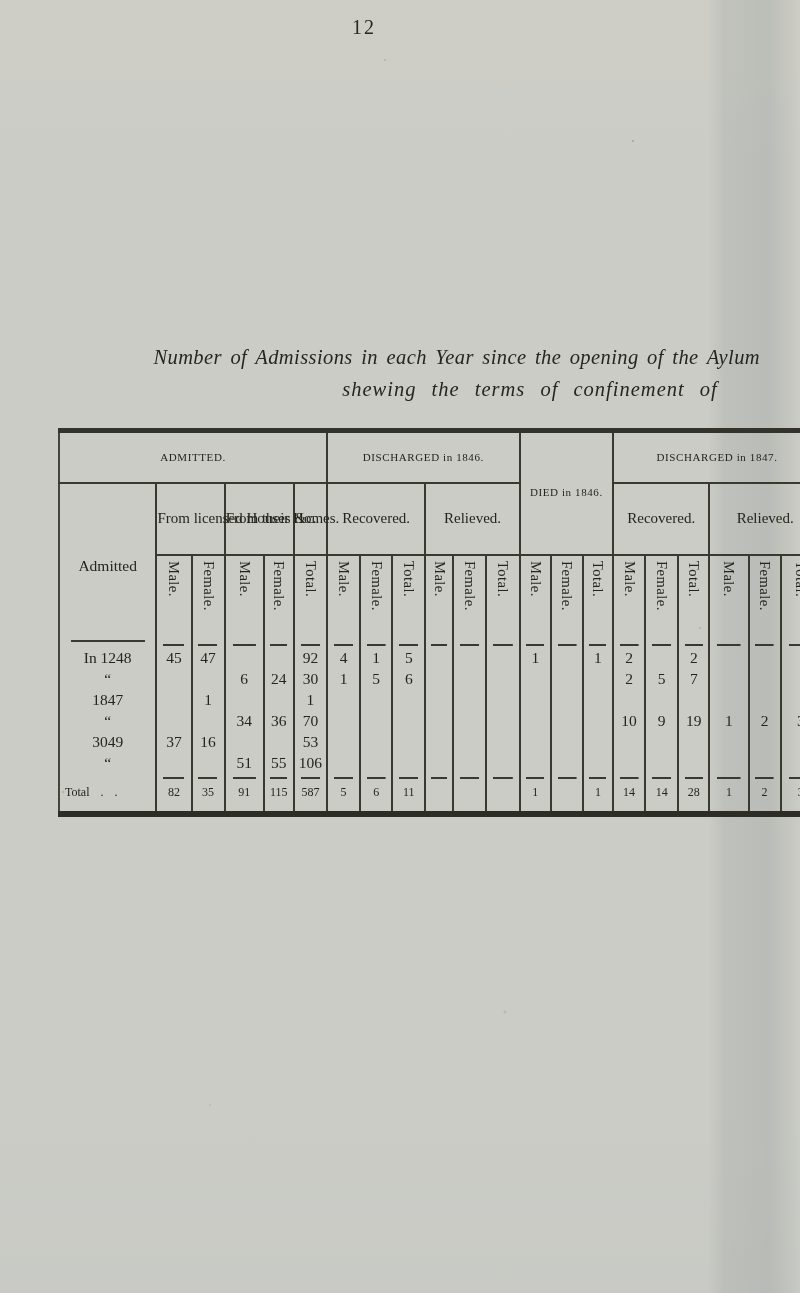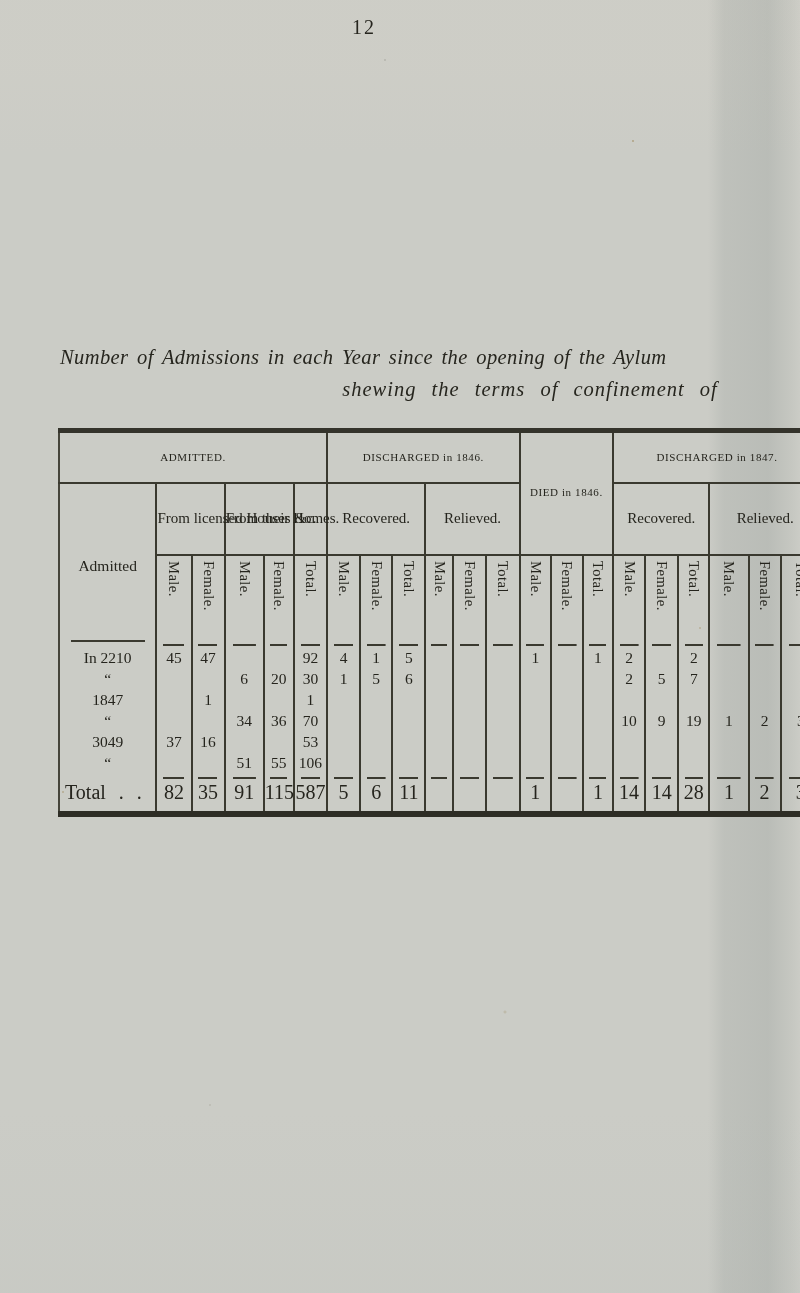--- a/index.html
+++ b/index.html
@@ -19,21 +19,21 @@
       radial-gradient(2px 2px at 210px 1105px, rgba(120,115,95,.3), rgba(120,115,95,0) 70%),
       linear-gradient(90deg, rgba(100,112,110,0) 0 88.5%, rgba(100,112,110,.12) 90.5%, rgba(100,112,110,.17) 96%, rgba(130,138,132,.07) 99%, rgba(130,138,132,0) 100%),
       linear-gradient(180deg, rgba(214,210,200,.22) 0 5%, rgba(205,206,200,0) 12% 86%, rgba(184,188,184,.15) 100%),
       #cbccc6;
   }
   .page-number{
     position:absolute;left:340px;top:16px;width:48px;
     text-align:center;font-size:20px;letter-spacing:2px;color:#26251e;
   }
   .title-line1{
-    position:absolute;left:60px;top:346px;width:712px;text-align:left;
+    position:absolute;left:48px;top:346px;width:712px;text-align:right;
     font-style:italic;font-size:20.5px;letter-spacing:.4px;word-spacing:3px;color:#26251e;
   }
   .title-line2{
     position:absolute;left:240px;top:378px;width:580px;text-align:center;
     font-style:italic;font-size:20.5px;letter-spacing:1px;word-spacing:9px;color:#26251e;
   }
   table.sheet{
     position:absolute;left:58px;top:428px;width:764px;
     table-layout:fixed;border-collapse:collapse;
     border-top:5px solid #34332b;border-bottom:6px solid #2e2d25;border-left:2px solid #45443a;
@@ -67,21 +67,21 @@
     writing-mode:vertical-rl;display:inline-block;
     font-size:14.5px;letter-spacing:.5px;color:#25241d;
   }
   tr.d{height:21px;}
   tr.d td{font-size:15.5px;}
   td.lab{font-size:16px;}
   td.ar{text-align:right;padding-right:4px;}
   tr.totalr{height:40px;}
   tr.totalr td{
     background:linear-gradient(#3a392f,#3a392f) top 3px center / 62% 2px no-repeat;
-    font-size:20px;
+    font-size:12px;
   }
   tr.totalr td.lab{background:none;text-align:left;padding-left:5px;word-spacing:8px;}
   td.ditto{font-size:15px;color:#34332b;}
 </style>
 </head>
 <body>
 
 <div class="page">
 
   <div class="page-number">12</div>
@@ -157,21 +157,21 @@
       <td class="thk"><span class="vert">Total.</span></td>
       <td><span class="vert">Male.</span></td>
       <td><span class="vert">Female.</span></td>
       <td class="dbl"><span class="vert">Total.</span></td>
       <td><span class="vert">Male.</span></td>
       <td><span class="vert">Female.</span></td>
       <td><span class="vert">Total.</span></td>
     </tr>
 
     <tr class="d">
-      <td class="lab">In 2210</td>
+      <td class="lab">In 1248</td>
       <td>45</td>
       <td class="dbl">47</td>
       <td></td>
       <td></td>
       <td class="thk ar">92</td>
       <td>4</td>
       <td>1</td>
       <td>5</td>
       <td></td>
       <td></td>
@@ -185,21 +185,21 @@
       <td></td>
       <td></td>
       <td></td>
     </tr>
 
     <tr class="d">
       <td class="lab ditto">“</td>
       <td></td>
       <td class="dbl"></td>
       <td>6</td>
-      <td>20</td>
+      <td>24</td>
       <td class="thk ar">30</td>
       <td>1</td>
       <td>5</td>
       <td>6</td>
       <td></td>
       <td></td>
       <td class="thk"></td>
       <td></td>
       <td></td>
       <td class="thk"></td>

